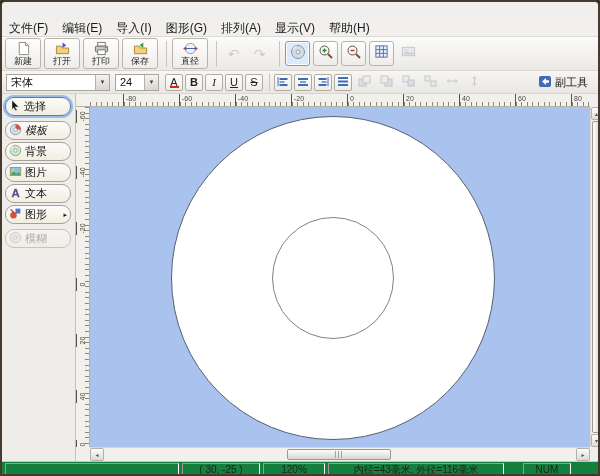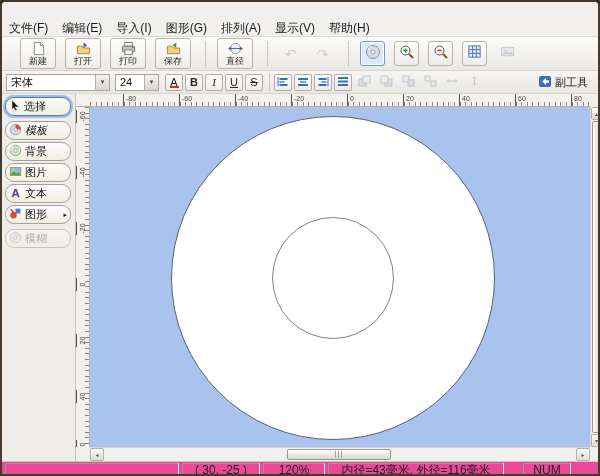--- a/index.html
+++ b/index.html
@@ -18,21 +18,21 @@
   .wc.close{width:38px;background:linear-gradient(#eba89b,#d2594a 50%,#b23527);}
   .wc .bar{width:8px;height:3px;border-top:2px solid #3f3a32;margin-top:4px;}
   .wc .box{width:8px;height:6px;border:1px solid #3f3a32;border-top-width:2px;}
   .wc.close span{color:#fff;font-size:9px;font-weight:bold;text-shadow:0 1px 1px #7c241a;}
   
   .menubar{position:absolute;left:0;top:18px;width:100%;height:17px;background:#f1f0ee;border-bottom:1px solid #dddad5;
     display:flex;align-items:center;font-size:12px;color:#1a1a1a;box-sizing:border-box;}
   .menubar span{padding:1px 7px;}
   
   .tb1{position:absolute;left:0;top:35px;width:100%;height:34px;background:linear-gradient(#fbfbfa,#ebe9e5);
-    border-bottom:1px solid #d8d4cf;display:flex;align-items:center;box-sizing:border-box;padding-left:18px;gap:6px;}
+    border-bottom:1px solid #d8d4cf;display:flex;align-items:center;box-sizing:border-box;padding-left:3px;}
   .bigbtn{width:34px;height:29px;border:1px solid #b8b4ac;border-radius:3px;background:linear-gradient(#fefefd,#efedea);
     display:flex;flex-direction:column;align-items:center;justify-content:center;margin-right:3px;}
   .bigbtn svg{display:block;}
   .bigbtn .lbl{font-size:9px;color:#222;line-height:9px;margin-top:1px;}
   .vsep{width:1px;height:26px;background:#c9c5bf;margin:0 5px;}
   .smbtn{width:23px;height:23px;border-radius:3px;display:flex;align-items:center;justify-content:center;margin-right:3px;}
   .smbtn.framed{border:1px solid #b8b4ac;background:linear-gradient(#fefefd,#eeece9);}
   .smbtn.selected{border:1px solid #6f9bd2;background:#ddeafa;box-shadow:inset 0 0 0 1px #fff;}
   .smbtn.disabled{opacity:.45;}
   .glyphbtn{font-size:14px;color:#9b9b9b;}
@@ -88,22 +88,22 @@
   .hscroll .left{left:0;top:0;width:14px;height:13px;}
   .hscroll .right{right:0;top:0;width:14px;height:13px;}
   .vscroll .up{left:0;top:0;width:11px;height:13px;}
   .vscroll .down{left:0;bottom:0;width:11px;height:13px;}
   .hthumb{position:absolute;left:197px;top:1px;width:104px;height:11px;border:1px solid #9c988f;border-radius:2px;
     background:linear-gradient(#fdfdfd,#d9d6d1);box-sizing:border-box;display:flex;align-items:center;justify-content:center;}
   .hthumb .grip{width:9px;height:7px;background:repeating-linear-gradient(90deg,#a5a19a 0 1px,transparent 1px 3px);}
   .vthumb{position:absolute;left:1px;top:14px;width:9px;height:312px;border:1px solid #9c988f;border-radius:2px;
     background:linear-gradient(90deg,#fdfdfd,#d9d6d1);box-sizing:border-box;}
   
-  .statusbar{position:absolute;left:0;top:459px;width:100%;height:15px;background:#ec4899;border-top:1px solid #c9c5bf;
-    display:flex;align-items:center;box-sizing:border-box;padding:0 3px;font-size:12px;color:#1d1d1d;}
+  .statusbar{position:absolute;left:0;top:459px;width:100%;height:15px;background:#15803d;border-top:1px solid #c9c5bf;
+    display:flex;align-items:center;box-sizing:border-box;padding:0 3px;font-size:10px;color:#1d1d1d;}
   .scell{height:12px;line-height:12px;border:1px solid;border-color:#9e9a92 #ffffff #ffffff #9e9a92;
     box-sizing:border-box;text-align:center;margin-right:3px;white-space:nowrap;overflow:hidden;}
   .scell.msg{flex:1;}
   .scell.coords{width:78px;}
   .scell.zoom{width:62px;}
   .scell.dims{width:176px;}
   .scell.num{width:48px;margin-left:16px;margin-right:24px;}
 </style>
 </head>
 <body>

